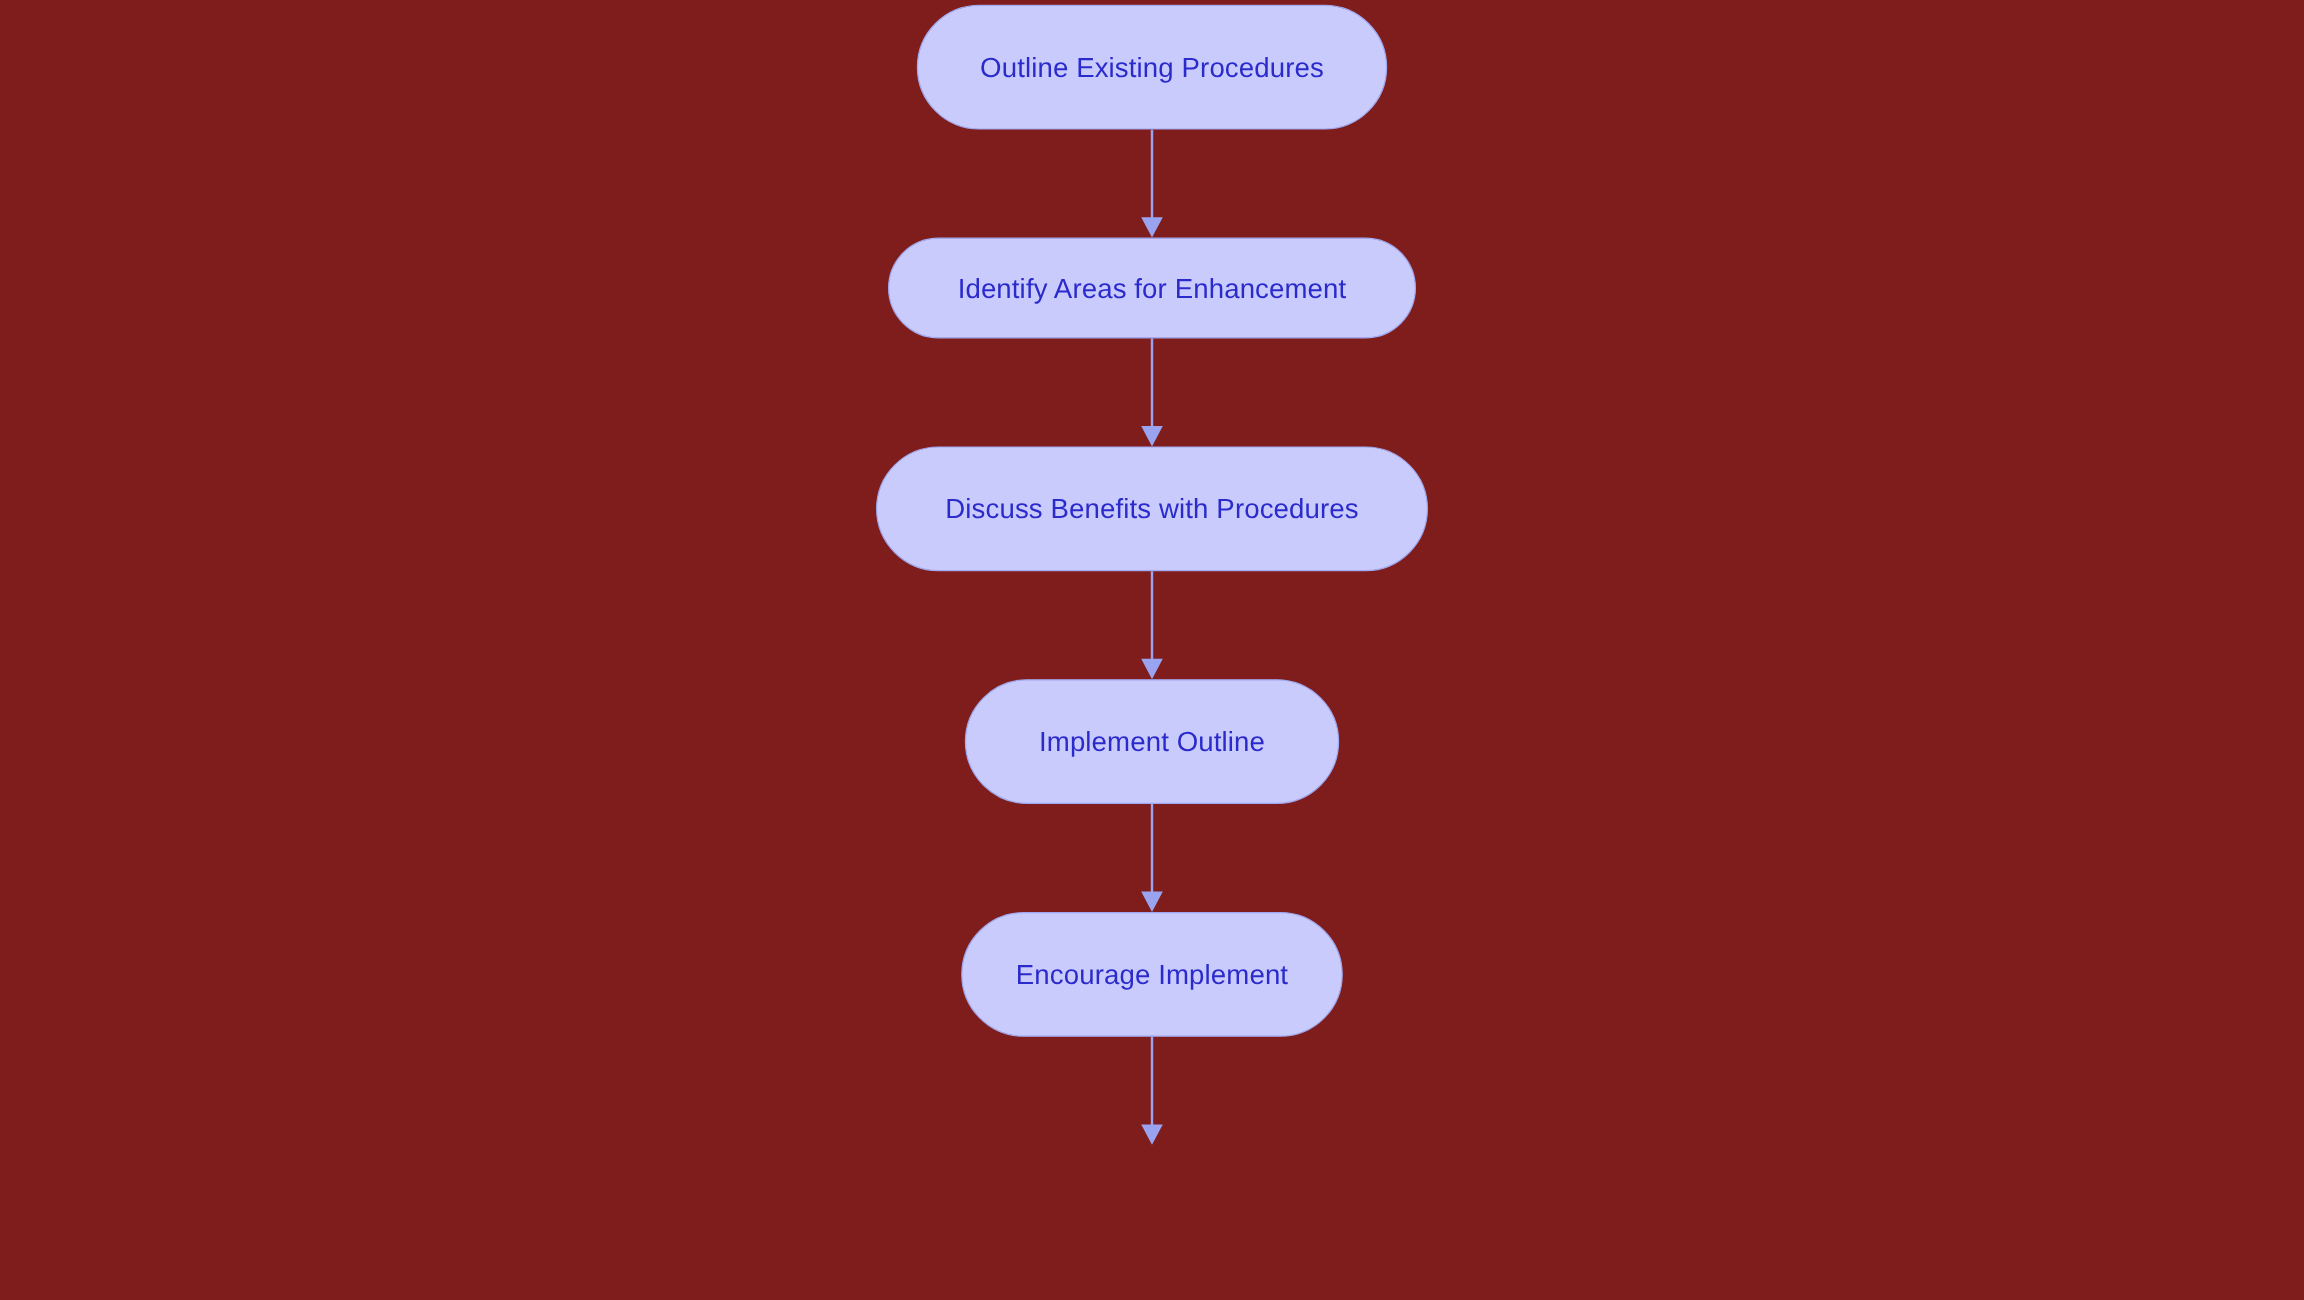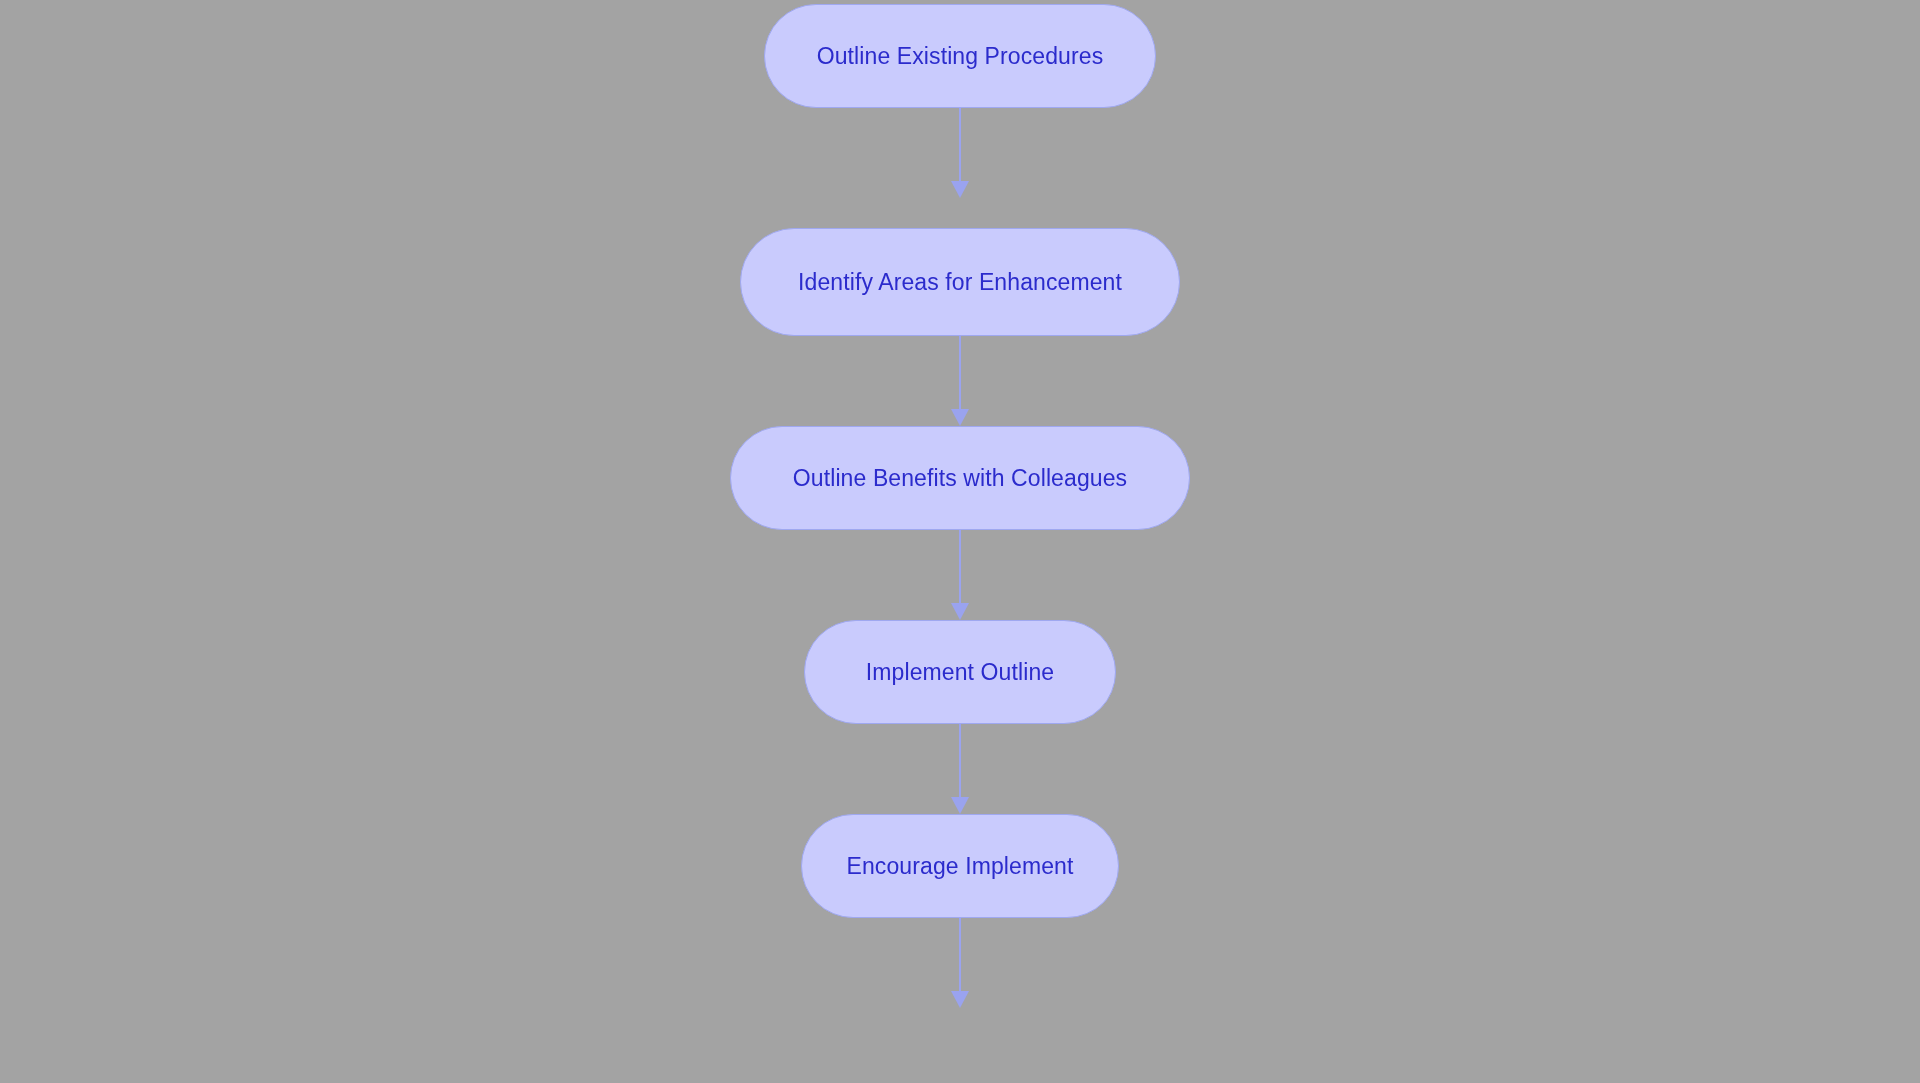--- a/index.html
+++ b/index.html
@@ -12,21 +12,21 @@
     width: 1920px;
     height: 1083px;
     overflow: hidden;
     font-family: "Liberation Sans", "DejaVu Sans", sans-serif;
   }
 
   #flowchart-canvas {
     position: relative;
     width: 1920px;
     height: 1083px;
-    background: #a3a3a3;
+    background: #7f1d1d;
   }
 
   .flow-column {
     position: absolute;
     left: 0;
     top: 0;
     width: 1920px;
     height: 1083px;
     display: flex;
     flex-direction: column;
@@ -91,31 +91,31 @@
 
     <div class="node" style="width:392px;height:104px;margin-top:4px;">
       <span class="node-label">Outline Existing Procedures</span>
     </div>
 
     <div class="connector" style="height:90px;">
       <div class="shaft"></div>
       <div class="arrowhead"></div>
     </div>
 
-    <div class="node" style="width:440px;height:108px;margin-top:30px;">
+    <div class="node" style="width:440px;height:84px;">
       <span class="node-label">Identify Areas for Enhancement</span>
     </div>
 
     <div class="connector" style="height:90px;">
       <div class="shaft"></div>
       <div class="arrowhead"></div>
     </div>
 
     <div class="node" style="width:460px;height:104px;">
-      <span class="node-label">Outline Benefits with Colleagues</span>
+      <span class="node-label">Discuss Benefits with Procedures</span>
     </div>
 
     <div class="connector" style="height:90px;">
       <div class="shaft"></div>
       <div class="arrowhead"></div>
     </div>
 
     <div class="node" style="width:312px;height:104px;">
       <span class="node-label">Implement Outline</span>
     </div>

